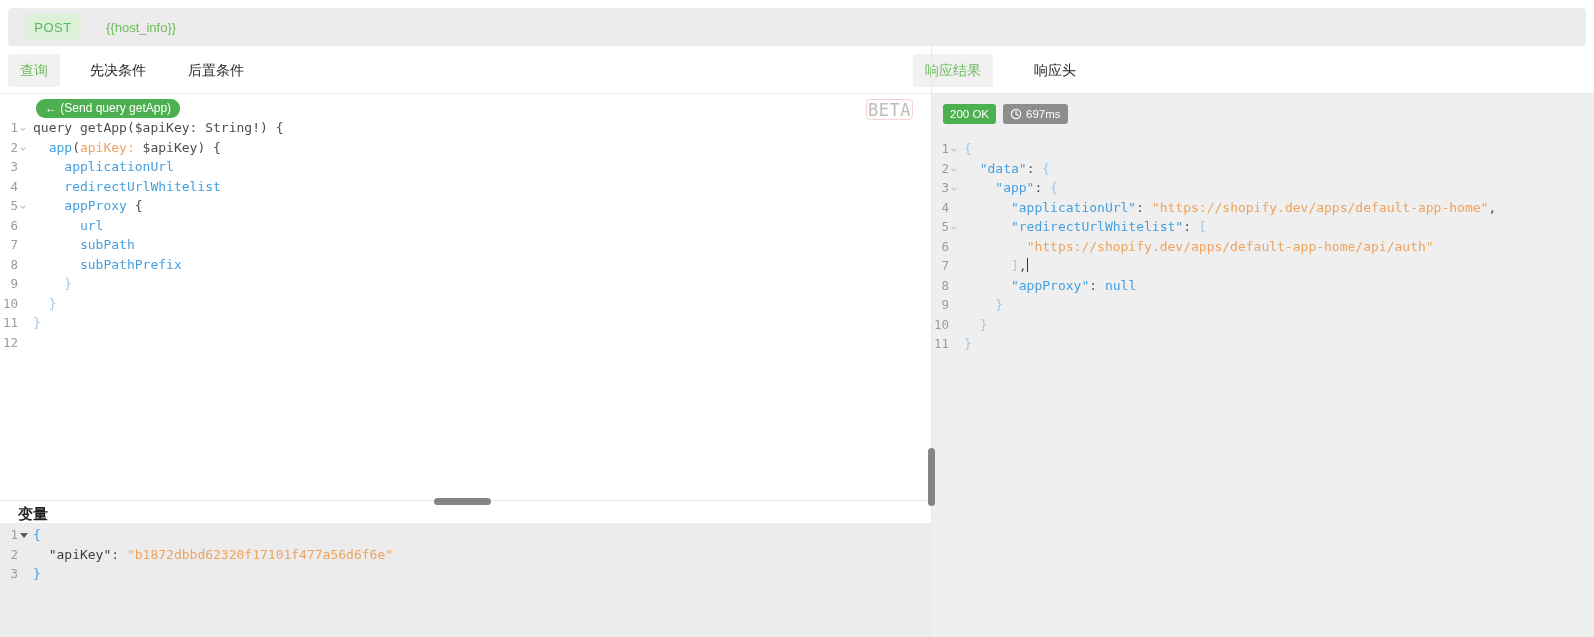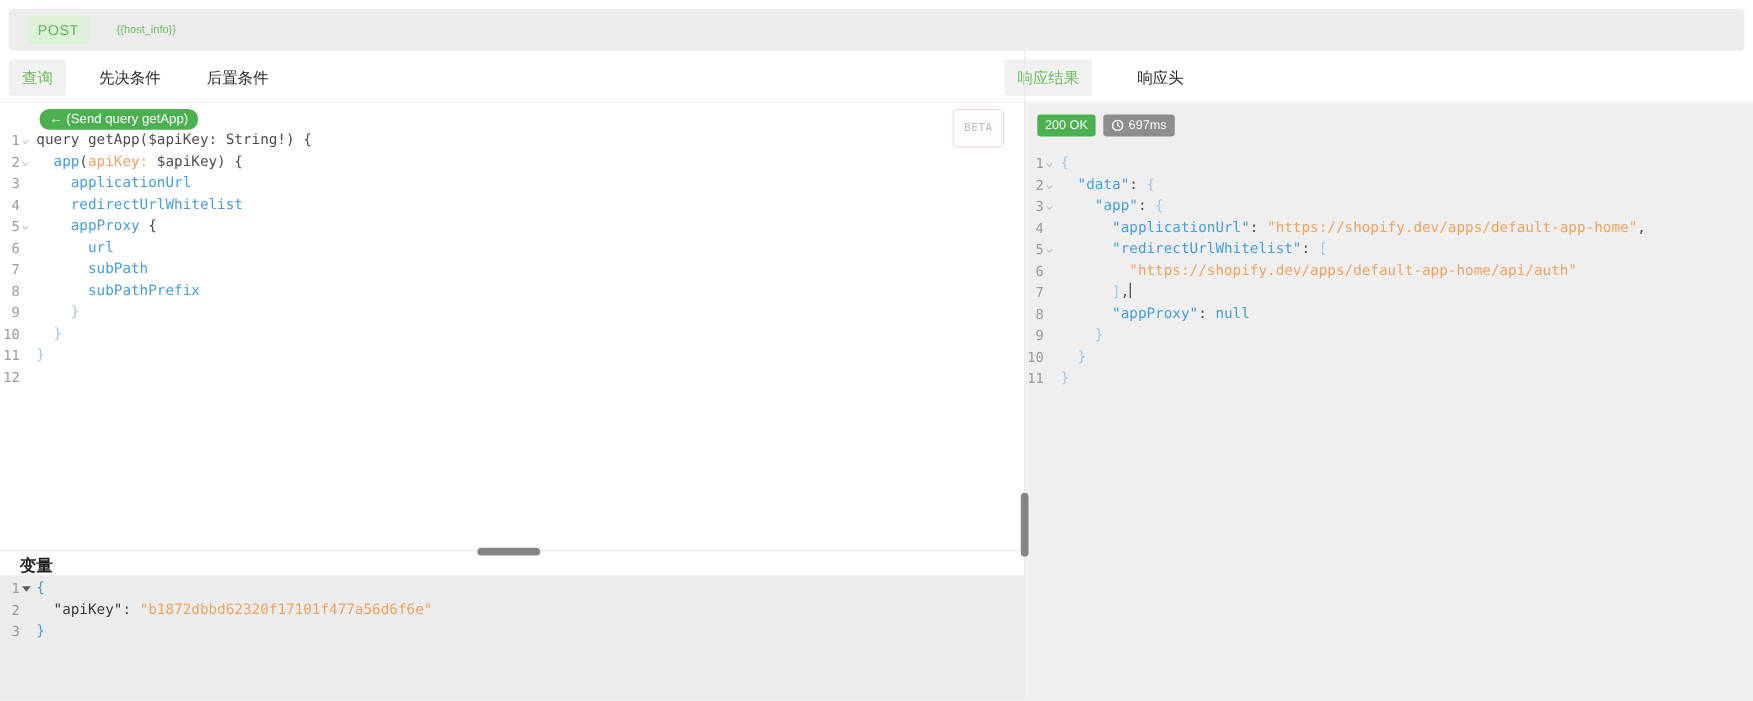--- a/index.html
+++ b/index.html
@@ -6,21 +6,21 @@
   html,body { width:1594px; height:637px; background:#fff; overflow:hidden;
               font-family:"Liberation Sans", sans-serif; }
   .abs { position:absolute; }
 
   
   #request-bar { left:8px; top:8px; width:1578px; height:38px; background:#ececec; border-radius:4px; }
   #method-badge { left:17px; top:6px; width:56px; height:26px; background:#ddf0d8; border-radius:3px;
                   color:#5cb85f; font-weight:normal; font-size:13px; letter-spacing:.5px;
                   display:flex; align-items:center; justify-content:center; }
   #url-field { left:98px; top:0; height:38px; display:flex; align-items:center;
-               color:#69bd5a; font-size:10px; }
+               color:#69bd5a; font-size:13px; }
 
   
   .tabbar { top:54px; display:flex; gap:18px; }
   #tabbar-left { left:8px; }
   #tabbar-right { left:913px;gap:29px; }
   .tab { height:33px; line-height:33px; padding:0 12px; font-size:14px; color:#262626; cursor:pointer; }
   .tab.active { background:#f1f1f1; border-radius:3px; color:#69bd5a; }
   #tab-underline { left:0; top:93px; width:1594px; height:1px; background:#ededed; }
 
   
@@ -42,22 +42,22 @@
   .sg-orange { color:#eea35f; }
   .sg-lb     { color:#a4c8e6; }
   .sg-dark   { color:#3c3c3c; }
   .cursor { display:inline-block; width:1px; height:14px; background:#333; vertical-align:-2px; }
 
   
   #query-editor { left:0; top:94px; width:931px; height:406px; background:#fff; padding-top:24px; }
   #send-query-button { left:36px; top:5px; background:#4caf50; color:#fff; font-size:12px;
                        padding:2px 9px 3px; border-radius:9px; border:none; cursor:pointer;
                        font-family:"Liberation Sans", sans-serif; }
-  #beta-badge { left:866px; top:5px; width:47px; height:35px; border:1px solid #f3d4d4; background:#fffcfc;
-                border-radius:4px; color:#bdbdbd; font-size:10px; letter-spacing:.5px;
+  #beta-badge { left:866px; top:5px; width:47px; height:21px; border:1px solid #f3d4d4; background:#fffcfc;
+                border-radius:4px; color:#bdbdbd; font-size:17px; letter-spacing:.5px;
                 display:flex; align-items:center; justify-content:center; }
 
   
   #h-scroll-thumb { left:434px; top:498px; width:57px; height:7px; background:#858585; border-radius:3.5px; z-index:6; }
   #v-scroll-thumb { left:928px; top:448px; width:7px; height:58px; background:#858585; border-radius:3.5px; z-index:6; }
 
   
   #variables-label { left:18px; top:505px; font-size:15px; font-weight:bold; color:#1f1f1f; }
   #variables-editor { left:0; top:523px; width:931px; height:114px; background:#ececec; padding-top:2px; }
 

